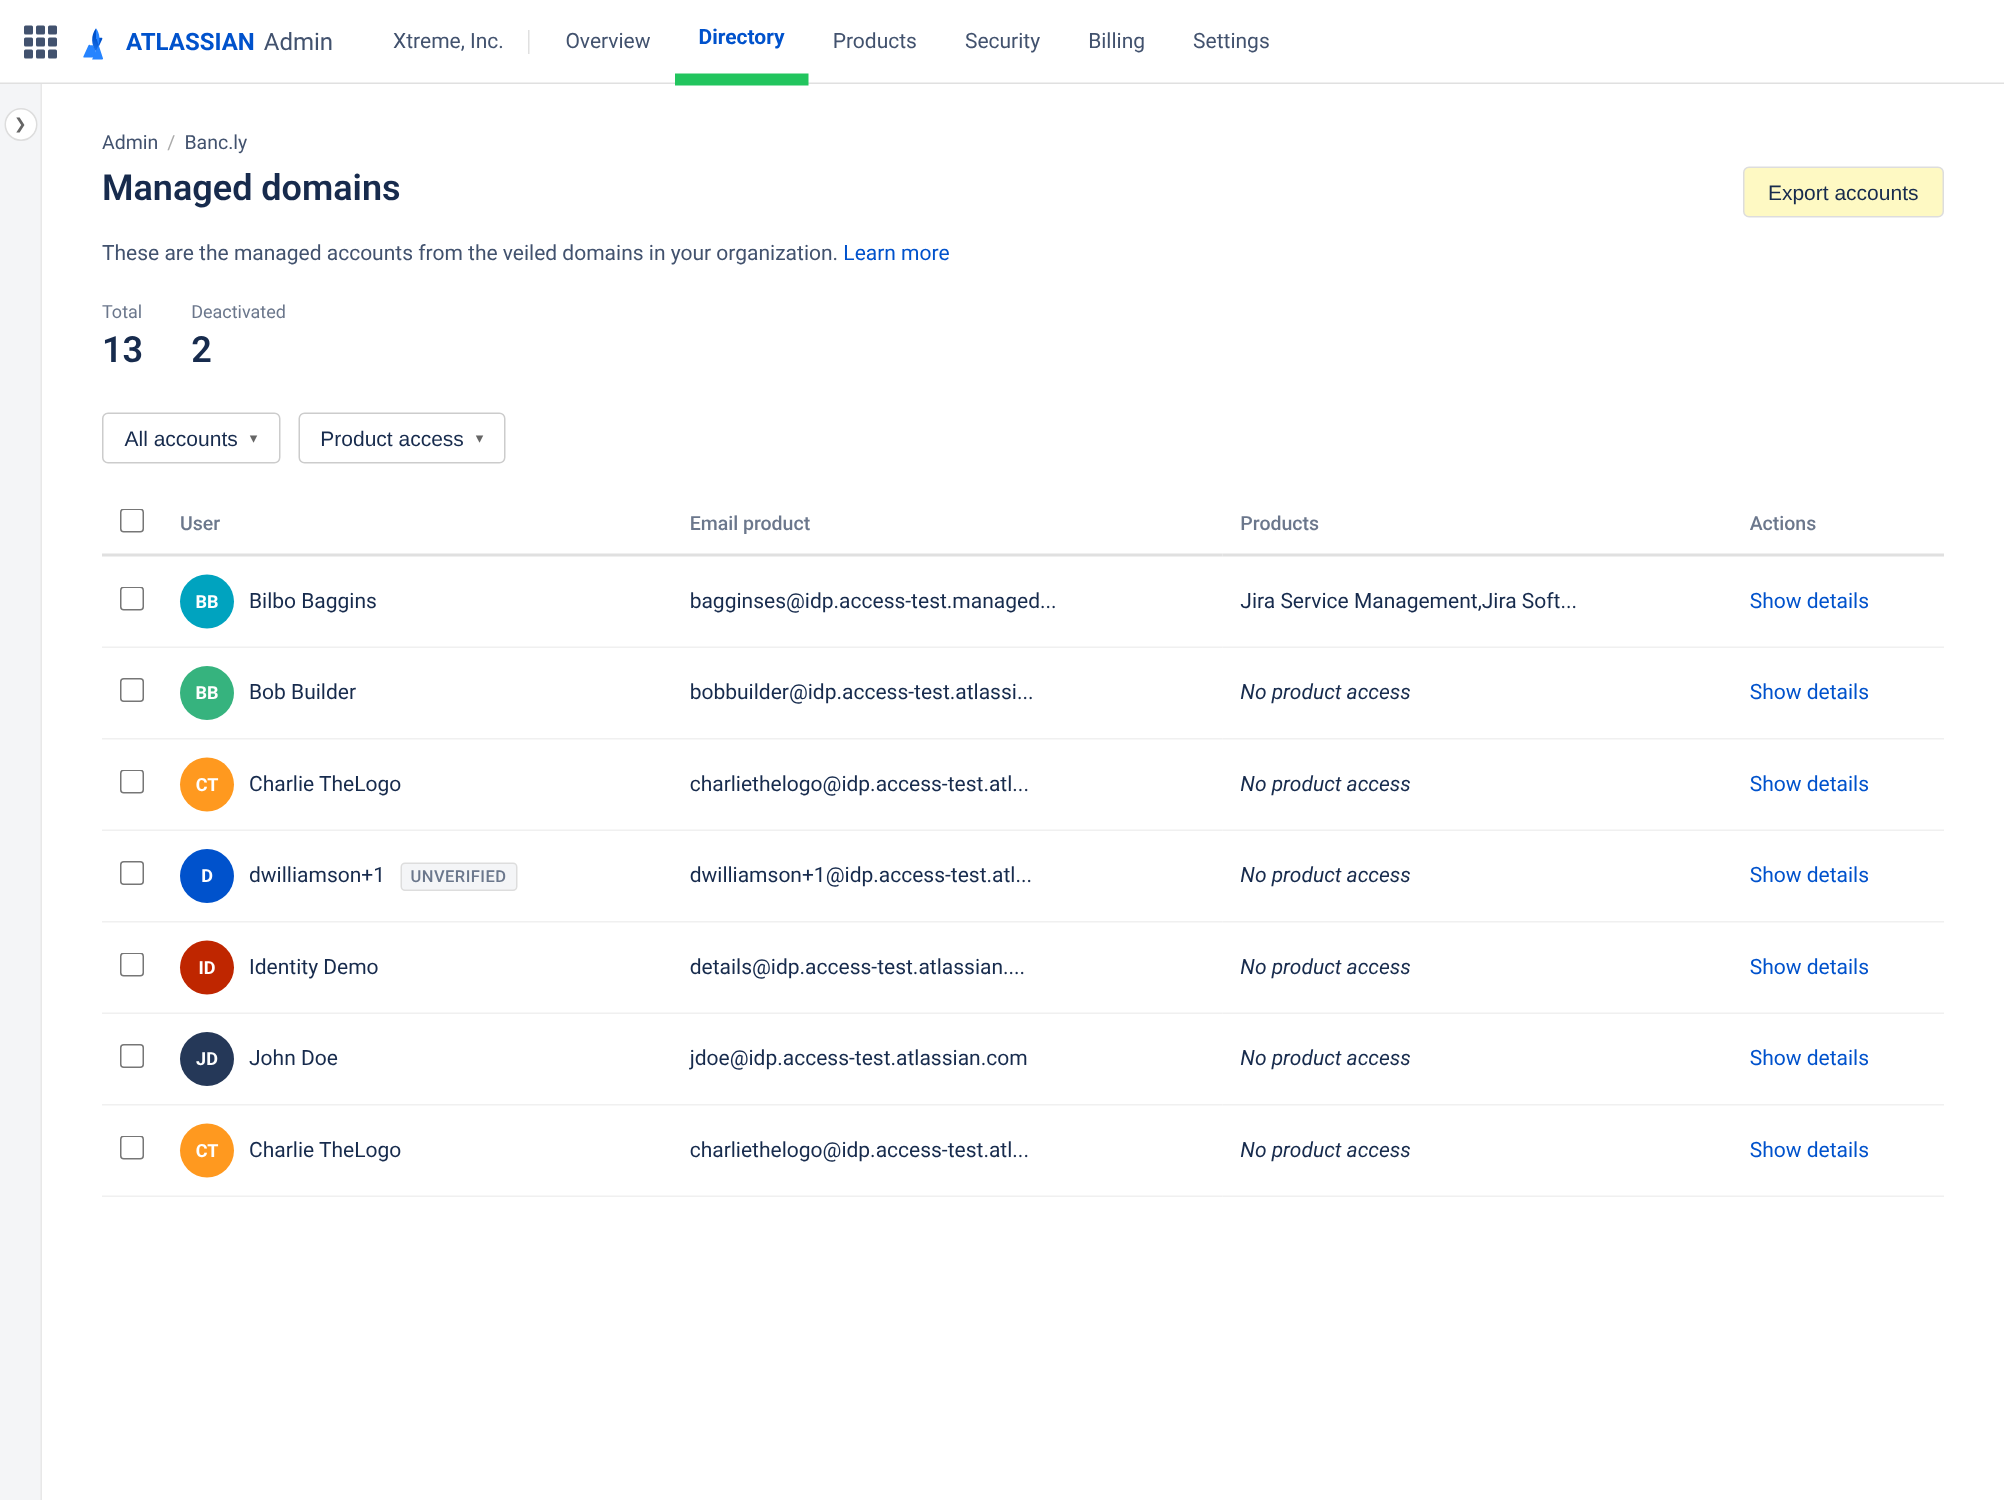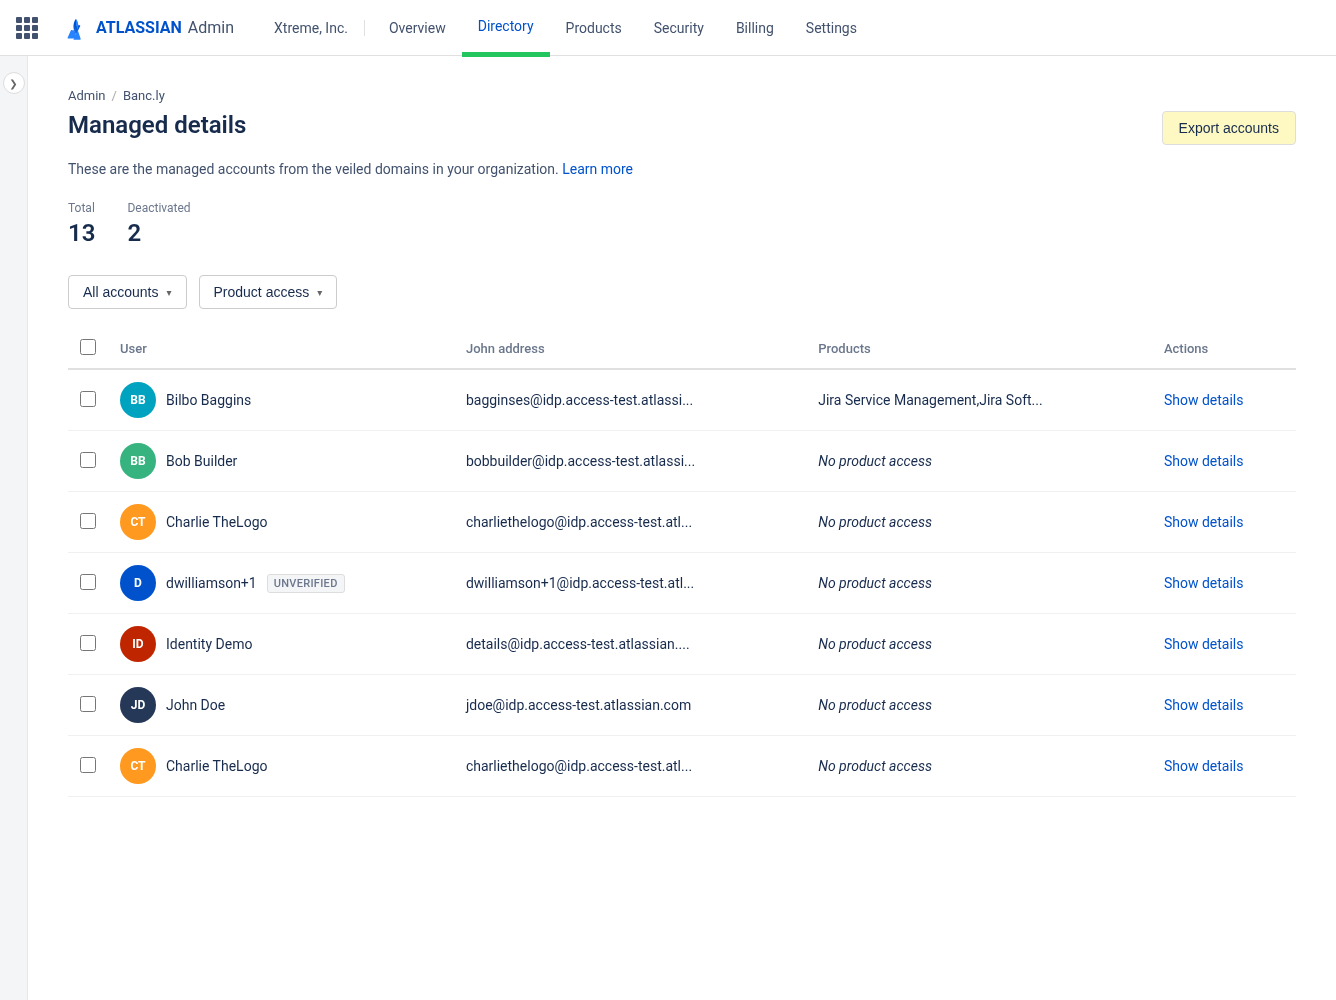--- a/index.html
+++ b/index.html
@@ -4,34 +4,34 @@
   <style>
     * { box-sizing: border-box; margin: 0; padding: 0; }
     body { font-family: -apple-system, BlinkMacSystemFont, 'Segoe UI', Roboto, sans-serif; background: #fff; color: #172b4d; font-size: 14px; }
 
     
     .topnav {
       display: flex; align-items: center;
       height: 56px; border-bottom: 1px solid #e0e0e0;
       padding: 0 16px; background: #fff; position: relative;
     }
-    .topnav-left { display: flex; align-items: center; gap: 20px; margin-right: 24px; text-align: center; }
+    .topnav-left { display: flex; align-items: center; gap: 8px; margin-right: 24px; text-align: center; }
     .grid-icon { display: grid; grid-template-columns: repeat(3,6px); gap: 2px; cursor: pointer; margin-right: 4px; }
     .grid-icon span { width: 6px; height: 6px; background: #42526e; border-radius: 1px; display: block; }
     .atlassian-logo { display: flex; align-items: center; gap: 6px; font-weight: 700; font-size: 16px; color: #0052cc; }
     .atlassian-logo .logo-icon { width: 28px; height: 28px; }
     .admin-text { color: #42526e; font-weight: 400; font-size: 16px; }
     .org-name { font-size: 14px; color: #42526e; padding: 0 16px; border-right: 1px solid #e0e0e0; margin-right: 8px; }
     .nav-items { display: flex; align-items: center; gap: 0; }
     .nav-item {
       padding: 0 16px; height: 56px; display: flex; align-items: center;
       font-size: 14px; color: #42526e; cursor: pointer; text-decoration: none;
       border-bottom: 2px solid transparent; position: relative; top: 1px;
     }
-    .nav-item.active { color: #0052cc; border-bottom: 5px solid #22c55e; font-weight: 400; }
+    .nav-item.active { color: #0052cc; border-bottom: 8px solid #22c55e; font-weight: 700; }
 
     
     .layout { display: flex; }
     .sidebar-toggle {
       width: 28px; background: #f4f5f7; display: flex; align-items: flex-start;
       justify-content: center; padding-top: 16px; cursor: pointer; border-right: 1px solid #e8e8e8;
       min-height: calc(1000px - 56px);
     }
     .sidebar-toggle-btn {
       width: 22px; height: 22px; border-radius: 50%; background: #fff;
@@ -170,21 +170,21 @@
 
   <main class="main">
 
     <div class="breadcrumb">
       <span>Admin</span>
       <span class="breadcrumb-sep">/</span>
       <span>Banc.ly</span>
     </div>
 
     <div class="page-header">
-      <h1 class="page-title">Managed details</h1>
+      <h1 class="page-title">Managed domains</h1>
       <button class="export-btn">Export accounts</button>
     </div>
 
     <p class="description">
       <span>These are the managed accounts from the veiled domains in your organization.</span>
       <a>Learn more</a>
     </p>
 
     <div class="stats">
       <div>
@@ -208,37 +208,37 @@
       </button>
     </div>
 
     <table class="table">
       <thead>
         <tr>
           <th class="th-check">
             <input type="checkbox" class="checkbox" style="">
           </th>
           <th>User</th>
-          <th>John address</th>
+          <th>Email product</th>
           <th>Products</th>
           <th>Actions</th>
         </tr>
       </thead>
       <tbody id="table-body">
       <tr>
             <td class="td-check"><input type="checkbox" class="checkbox" style=""></td>
             <td>
               <div class="td-user">
                 <div class="avatar" style="background: rgb(0, 163, 191);">BB</div>
                 <div class="user-name-wrap">
                   <span>Bilbo Baggins</span>
                 </div>
               </div>
             </td>
-            <td class="email-text">bagginses@idp.access-test.atlassi...</td>
+            <td class="email-text">bagginses@idp.access-test.managed...</td>
             <td class="products-text has-products">Jira Service Management,Jira Soft...</td>
             <td><span class="show-details">Show details</span></td>
           </tr>
           <tr>
             <td class="td-check"><input type="checkbox" class="checkbox" style=""></td>
             <td>
               <div class="td-user">
                 <div class="avatar" style="background: rgb(54, 179, 126);">BB</div>
                 <div class="user-name-wrap">
                   <span>Bob Builder</span>

